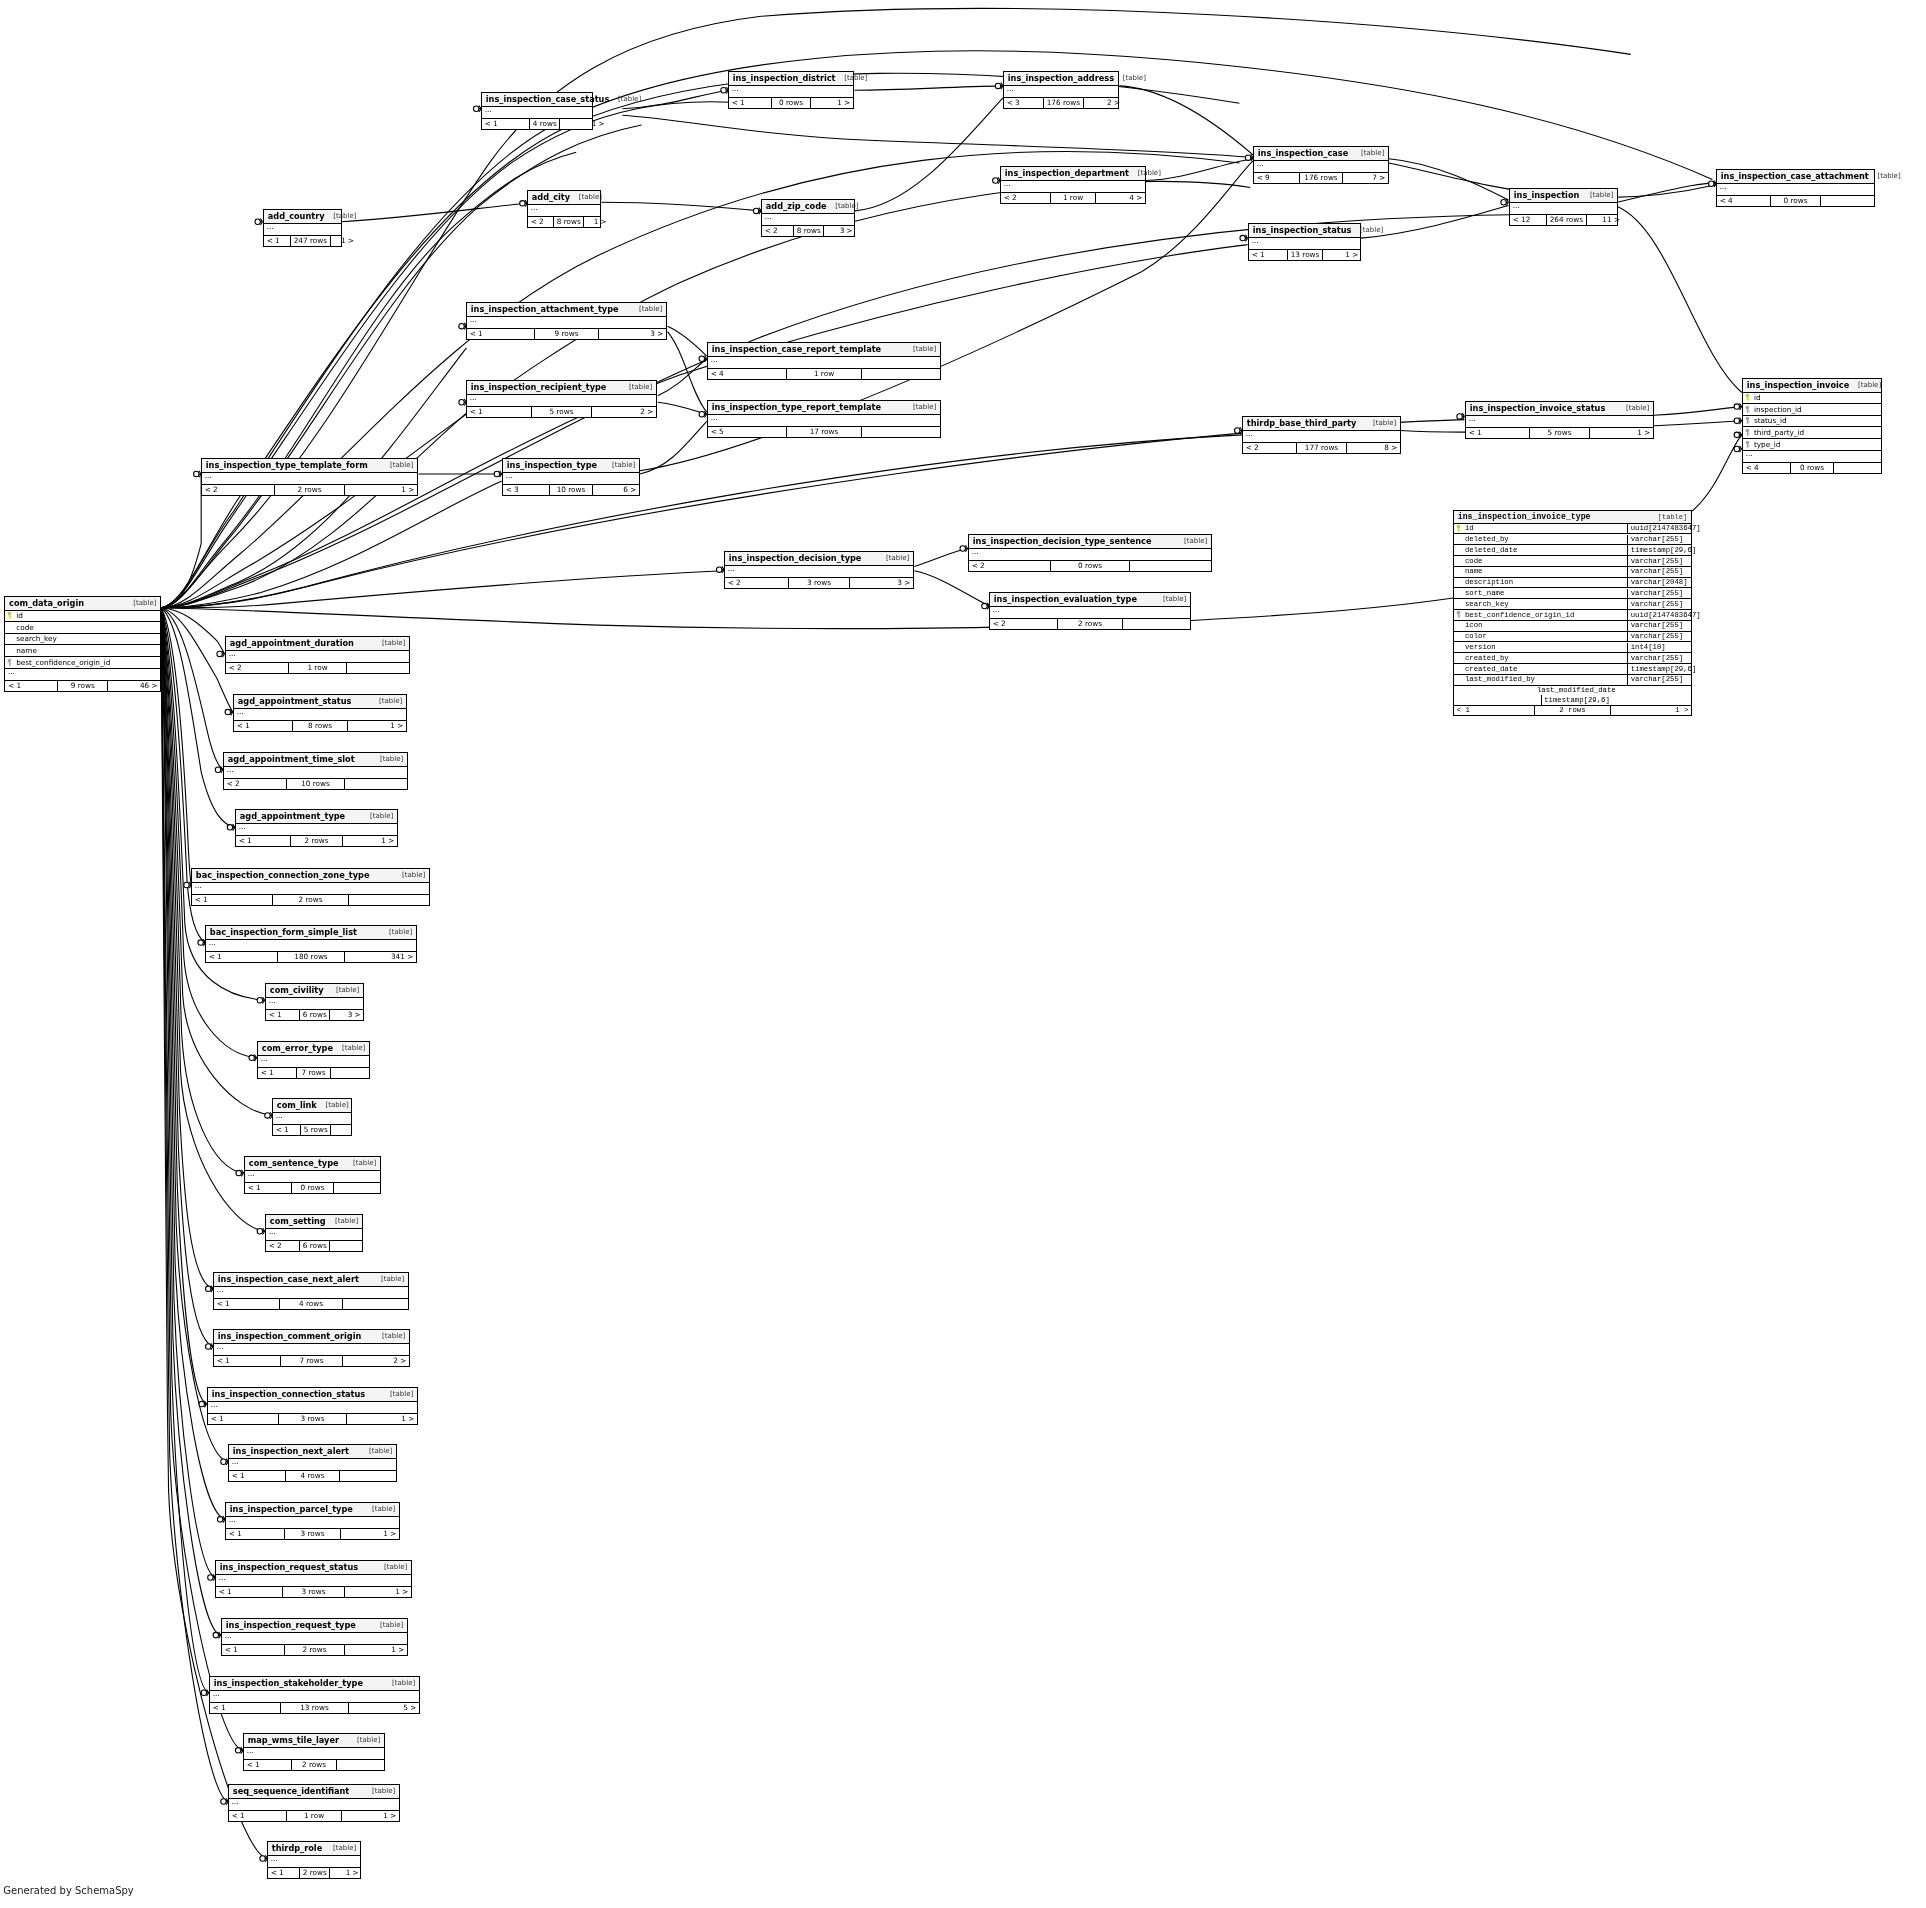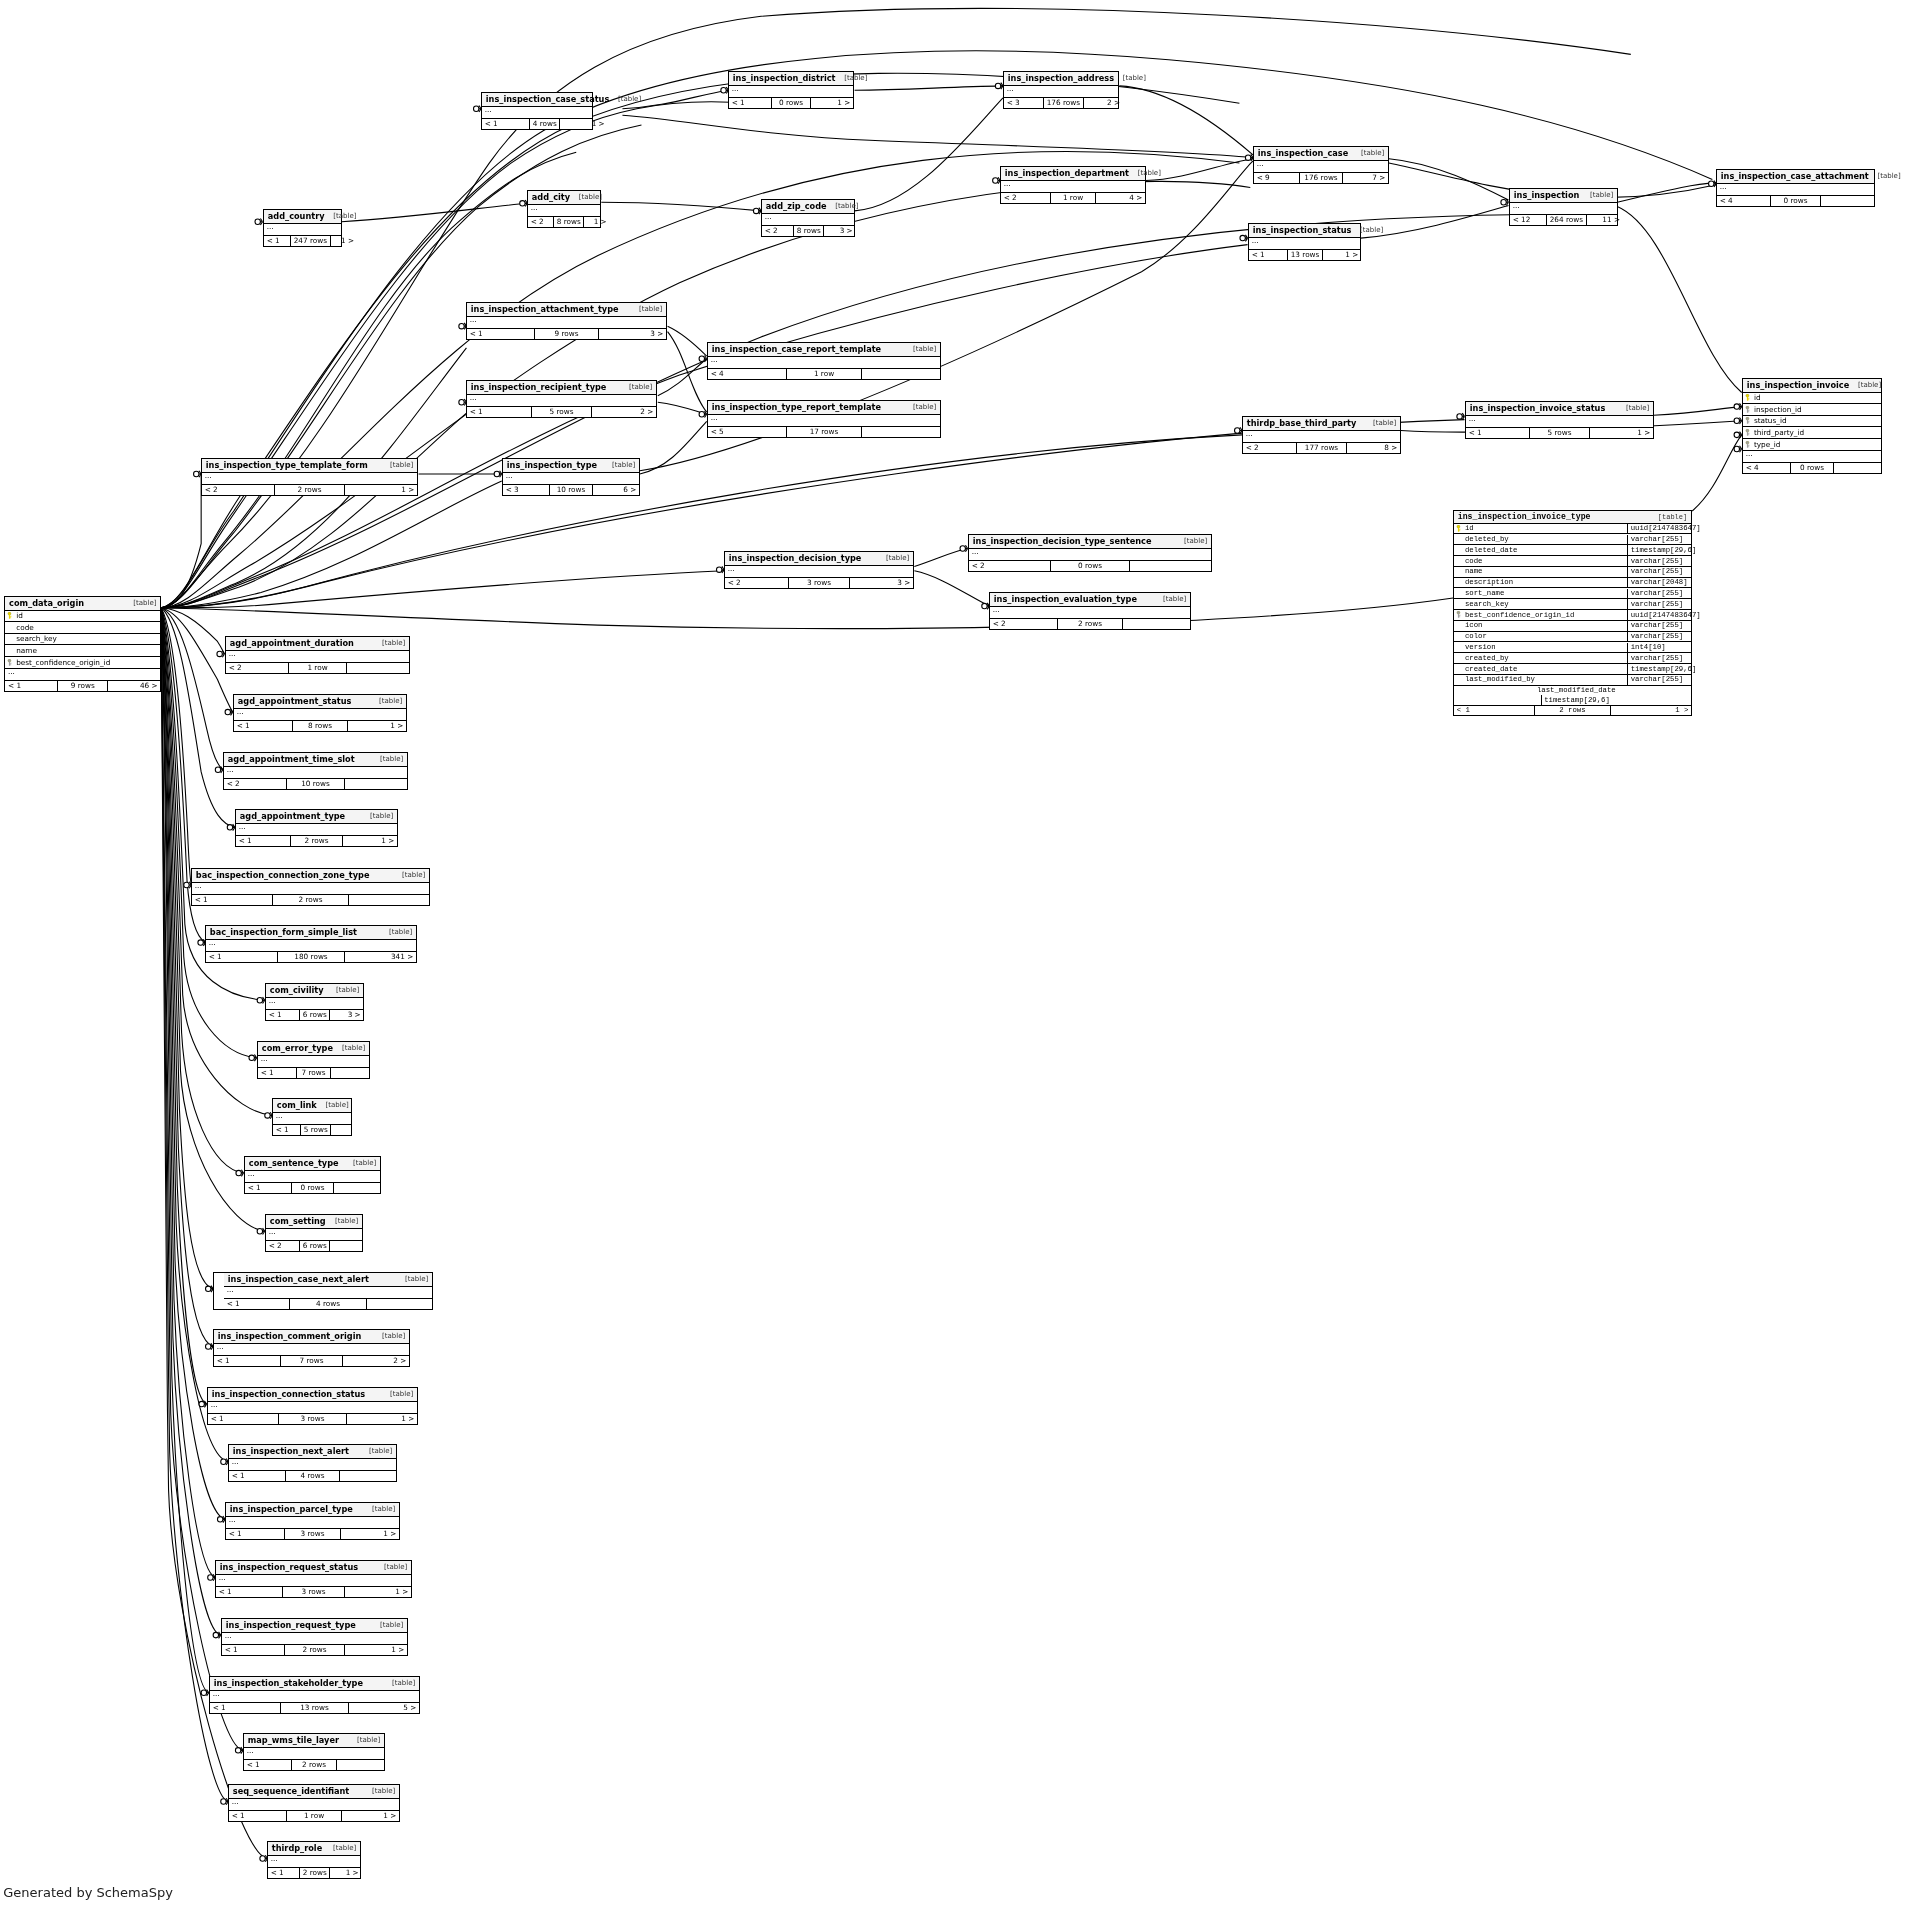--- a/index.html
+++ b/index.html
@@ -34,21 +34,21 @@
   .tbl .ell{
     font-size:7.3px;padding:0px 2.7px 2.2px 2.7px;color:#000;line-height:6.5px;
     border-bottom:1.1px solid #000;min-height:8.7px;
   }
   .tbl .foot{display:flex;font-size:7.3px;color:#000;}
   .tbl .foot div{padding:0.5px 2.7px 1.1px 2.7px;box-sizing:border-box;white-space:nowrap;}
   .tbl .foot .fl{flex:0 0 auto;text-align:left;}
   .tbl .foot .fc{flex:1 1 auto;text-align:center;border-left:0.5px solid #000;border-right:0.5px solid #000;}
   .tbl .foot .fr{flex:0 0 auto;text-align:right;}
   .credit{
-    position:absolute;left:3.3px;top:1885px;font-size:13px;color:#222;
+    position:absolute;left:3.3px;top:1885px;font-size:10px;color:#222;
     font-family:"DejaVu Sans","Liberation Sans",sans-serif;
   }
   svg.keyg{display:block;}
 </style>
 </head>
 <body>
 
 <div id="canvas">
 
   <svg id="edges" viewBox="0 0 3543 3510" xmlns="http://www.w3.org/2000/svg">
@@ -839,21 +839,21 @@
           <span class="tname">com_setting</span>
           <span class="ttag">[table]</span>
         </div>
         <div class="ell">...</div>
         <div class="foot">
           <div class="fl" style="width: 33px;">&lt; 2</div>
           <div class="fc">6 rows</div>
           <div class="fr" style="width: 33px;"></div>
         </div>
       </div>
-      <div class="tbl" style="left: 213px; top: 1272px; width: 220px; padding-left: 10px;">
+      <div class="tbl" style="left: 213px; top: 1272px; width: 196px;">
         <div class="hdr">
           <span class="tname">ins_inspection_case_next_alert</span>
           <span class="ttag">[table]</span>
         </div>
         <div class="ell">...</div>
         <div class="foot">
           <div class="fl" style="width: 65px;">&lt; 1</div>
           <div class="fc">4 rows</div>
           <div class="fr" style="width: 65px;"></div>
         </div>

